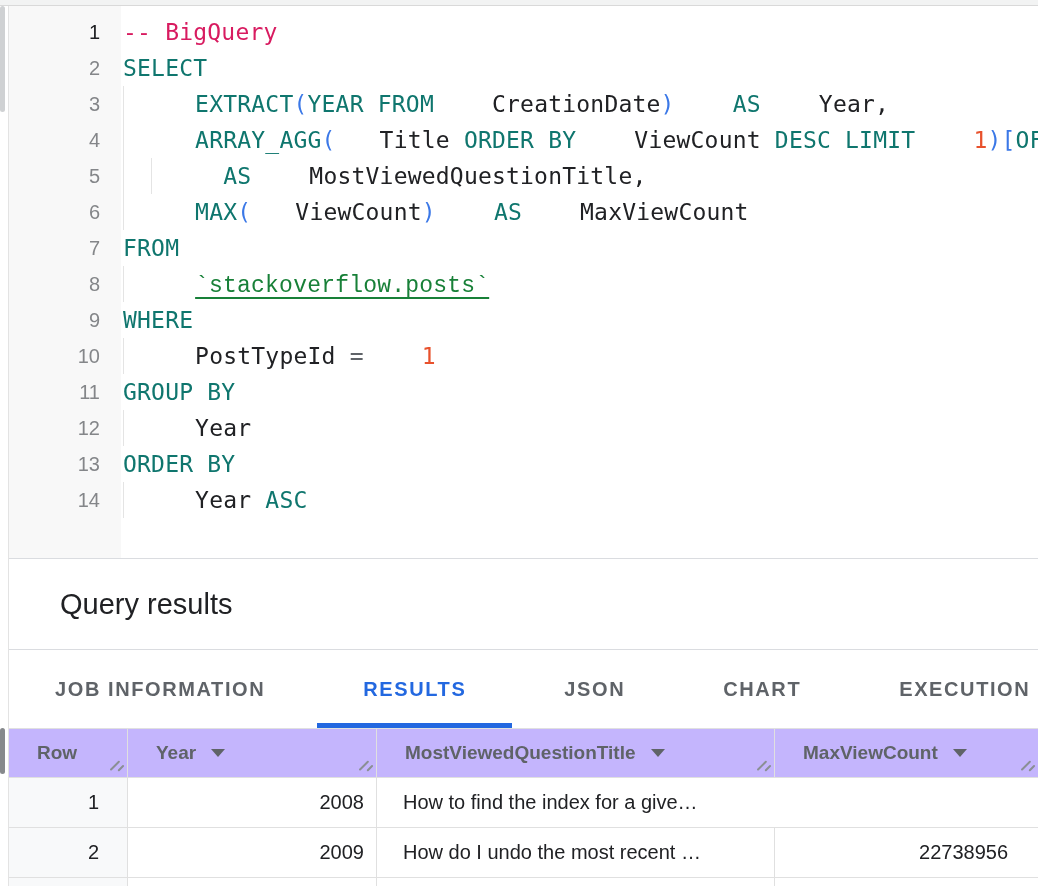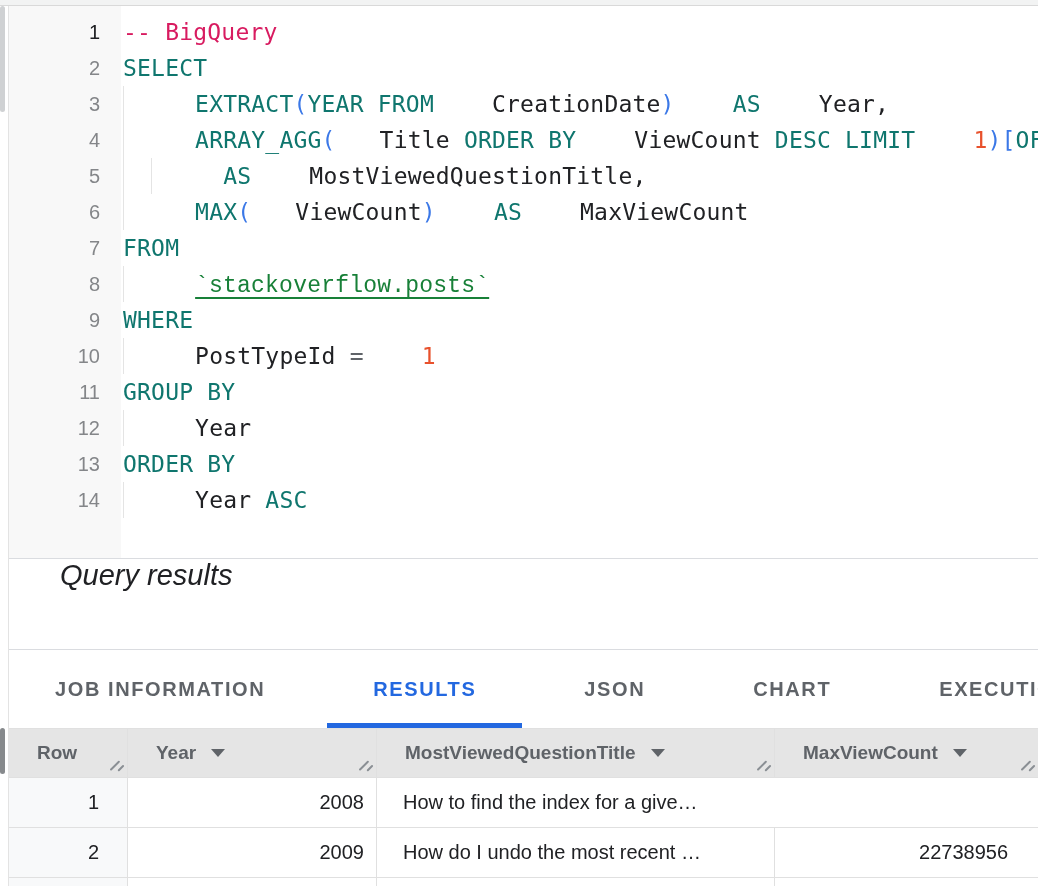--- a/index.html
+++ b/index.html
@@ -39,34 +39,34 @@
   .tk-num { color:#e8512c; }
   .tk-p1  { color:#3b78e7; }
   .tk-p2  { color:#188038; }
   .tk-op  { color:#5f6368; }
   .tk-lnk { color:#188038; text-decoration:underline; text-decoration-color:#188038;
             text-underline-offset:5px; text-decoration-thickness:1.5px;font-family:Liberation Mono, monospace; }
 
   .hdiv { height:0; border-top:1px solid #dadce0; flex:none; }
 
   
-  .rtitle-wrap { height:90px; flex:none; display:flex; align-items:flex-start;font-style:italic; }
+  .rtitle-wrap { height:90px; flex:none; display:flex; align-items:center; }
   .rtitle { margin-left:51px; font-size:29px; font-weight:400; color:#202124; }
 
-  .tabs { height:79px; flex:none; display:flex; align-items:stretch; gap:16px;
+  .tabs { height:79px; flex:none; display:flex; align-items:stretch; gap:6px;
           border-bottom:1px solid #e0e0e0; overflow:hidden; }
   .tab { display:flex; align-items:center; padding:0 46px; position:relative; white-space:nowrap;
          font-size:20px; font-weight:700; letter-spacing:1.6px; color:#5f6368; cursor:default; }
   .tab.active { color:#2368e0; }
   .tab.active::after { content:''; position:absolute; left:0; right:0; bottom:0; height:5px; background:#2368e0; }
 
   
   .thead, .tr { display:grid; grid-template-columns:119px 249px 398px 1fr; }
   .thead { height:50px; border-bottom:1px solid #e0e0e0; }
-  .th { background:#e5e5e5; border-right:1px solid #e0e0e0; position:relative;
+  .th { background:#c4b5fd; border-right:1px solid #e0e0e0; position:relative;
         display:flex; align-items:center; padding-left:28px;
         font-size:19px; font-weight:700; color:#5f6368; }
   .thead .th:last-child { border-right:none; }
   .arrow { width:0; height:0; margin-left:15px; border-left:7px solid transparent;
            border-right:7px solid transparent; border-top:8px solid #5f6368; }
   .rz { position:absolute; right:4px; bottom:4px; width:15px; height:15px; }
   .rz::before, .rz::after { content:''; position:absolute; width:1.6px; background:#8a8f94;
            border-radius:1px; transform:rotate(45deg); }
   .rz::before { height:13px; right:7px; top:1px; }
   .rz::after  { height:8px;  right:1px; top:6px; }

